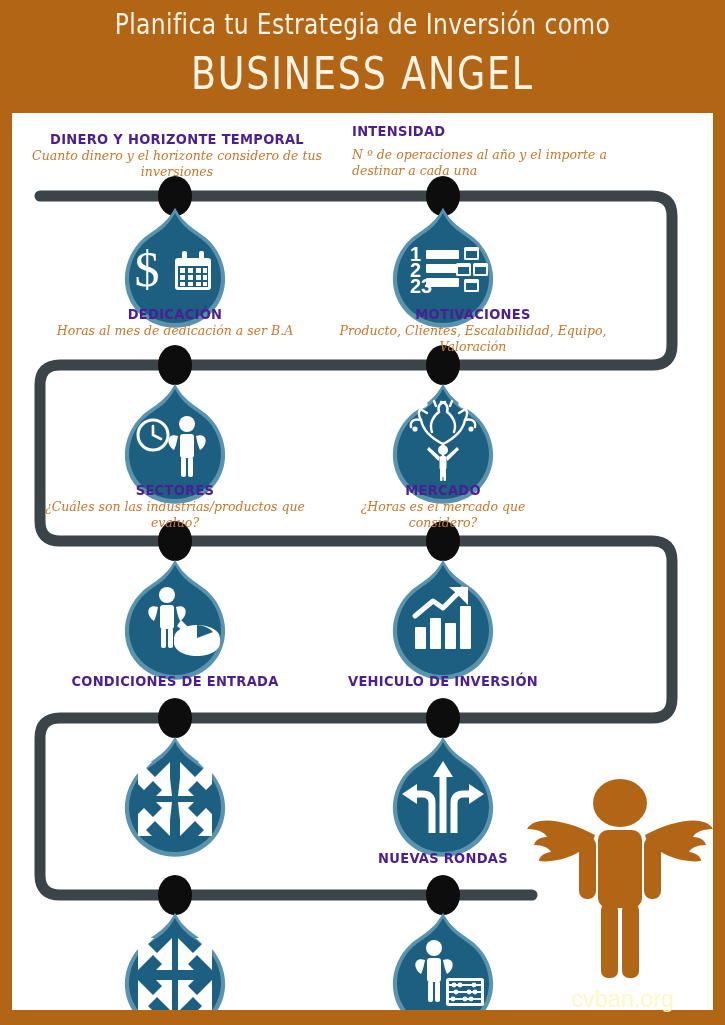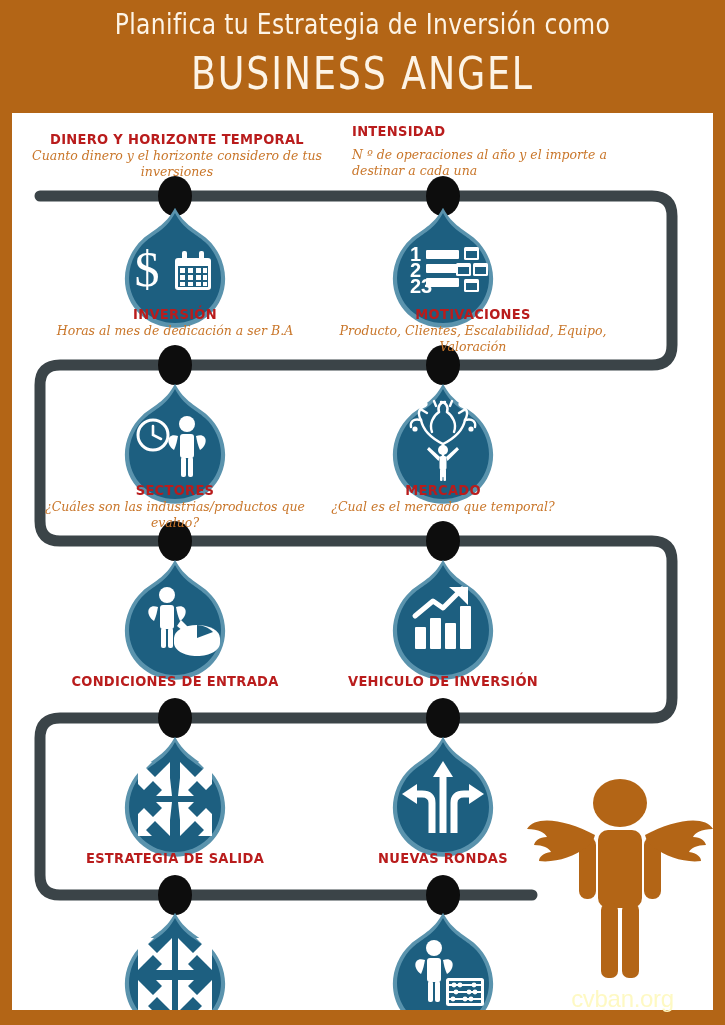--- a/index.html
+++ b/index.html
@@ -41,21 +41,21 @@
   }
 
   
   .snake,.icons{position:absolute;left:0;top:0;width:701px;height:897px;}
   .snake{z-index:1;}
   .icons{z-index:2;pointer-events:none;}
 
   
   .lbl{position:absolute;text-align:center;z-index:3;}
   .lbl .t{
-    color:#b91c1c;
+    color:#4c1d95;
     font-family:"DejaVu Sans Condensed","Liberation Sans",sans-serif;
     font-size:14.5px;font-weight:700;letter-spacing:.3px;
     white-space:nowrap;
   }
   .lbl .s{
     color:#c9762a;
     font-family:"DejaVu Serif","Liberation Serif",serif;
     font-size:12.5px;font-style:italic;
     line-height:1.25;margin-top:1px;
   }
@@ -334,50 +334,47 @@
       <div class="t">DINERO Y HORIZONTE TEMPORAL</div>
       <div class="s">Cuanto dinero y el horizonte considero de tus inversiones</div>
     </div>
 
     <div class="lbl" style="left:340px;top:10px;width:290px;text-align:left;">
       <div class="t" style="text-align:left;width:170px;">INTENSIDAD</div>
       <div class="s" style="text-align:left;margin-top:8px;">N º de operaciones al año y el importe a destinar a cada una</div>
     </div>
 
     <div class="lbl" style="left:23px;top:193px;width:280px;">
-      <div class="t">INVERSIÓN</div>
+      <div class="t">DEDICACIÓN</div>
       <div class="s">Horas al mes de dedicación a ser B.A</div>
     </div>
 
     <div class="lbl" style="left:306px;top:193px;width:310px;">
       <div class="t">MOTIVACIONES</div>
       <div class="s">Producto, Clientes, Escalabilidad, Equipo, Valoración</div>
     </div>
 
     <div class="lbl" style="left:28px;top:369px;width:270px;">
       <div class="t">SECTORES</div>
       <div class="s">¿Cuáles son las industrias/productos que evaluo?</div>
     </div>
 
     <div class="lbl" style="left:316px;top:369px;width:230px;">
       <div class="t">MERCADO</div>
-      <div class="s">¿Cual es el mercado que temporal?</div>
+      <div class="s">¿Horas es el mercado que considero?</div>
     </div>
 
     <div class="lbl" style="left:43px;top:560px;width:240px;">
       <div class="t">CONDICIONES DE ENTRADA</div>
     </div>
 
     <div class="lbl" style="left:311px;top:560px;width:240px;">
       <div class="t">VEHICULO DE INVERSIÓN</div>
     </div>
 
-    <div class="lbl" style="left:43px;top:737px;width:240px;">
-      <div class="t">ESTRATEGIA DE SALIDA</div>
-    </div>
 
     <div class="lbl" style="left:311px;top:737px;width:240px;">
       <div class="t">NUEVAS RONDAS</div>
     </div>
 
   </div>
 
   <svg class="logo" viewBox="0 0 190 215">
     <g fill="#b36516">
       <ellipse cx="95" cy="28" rx="27" ry="24"></ellipse>

